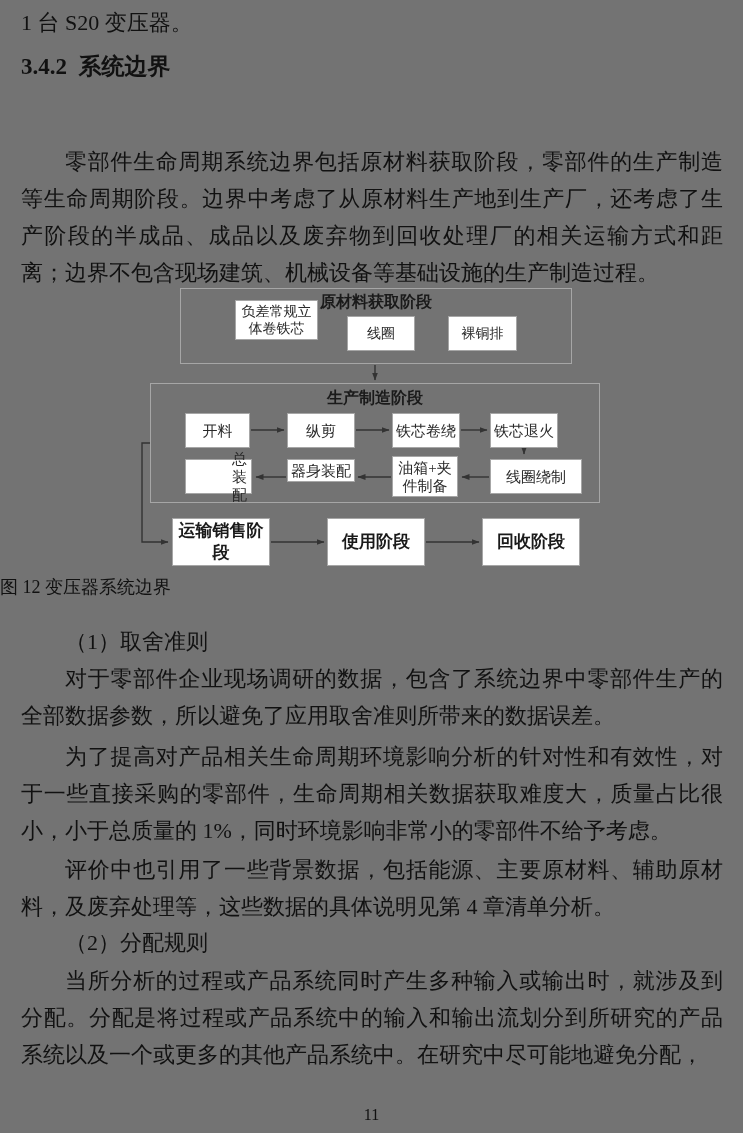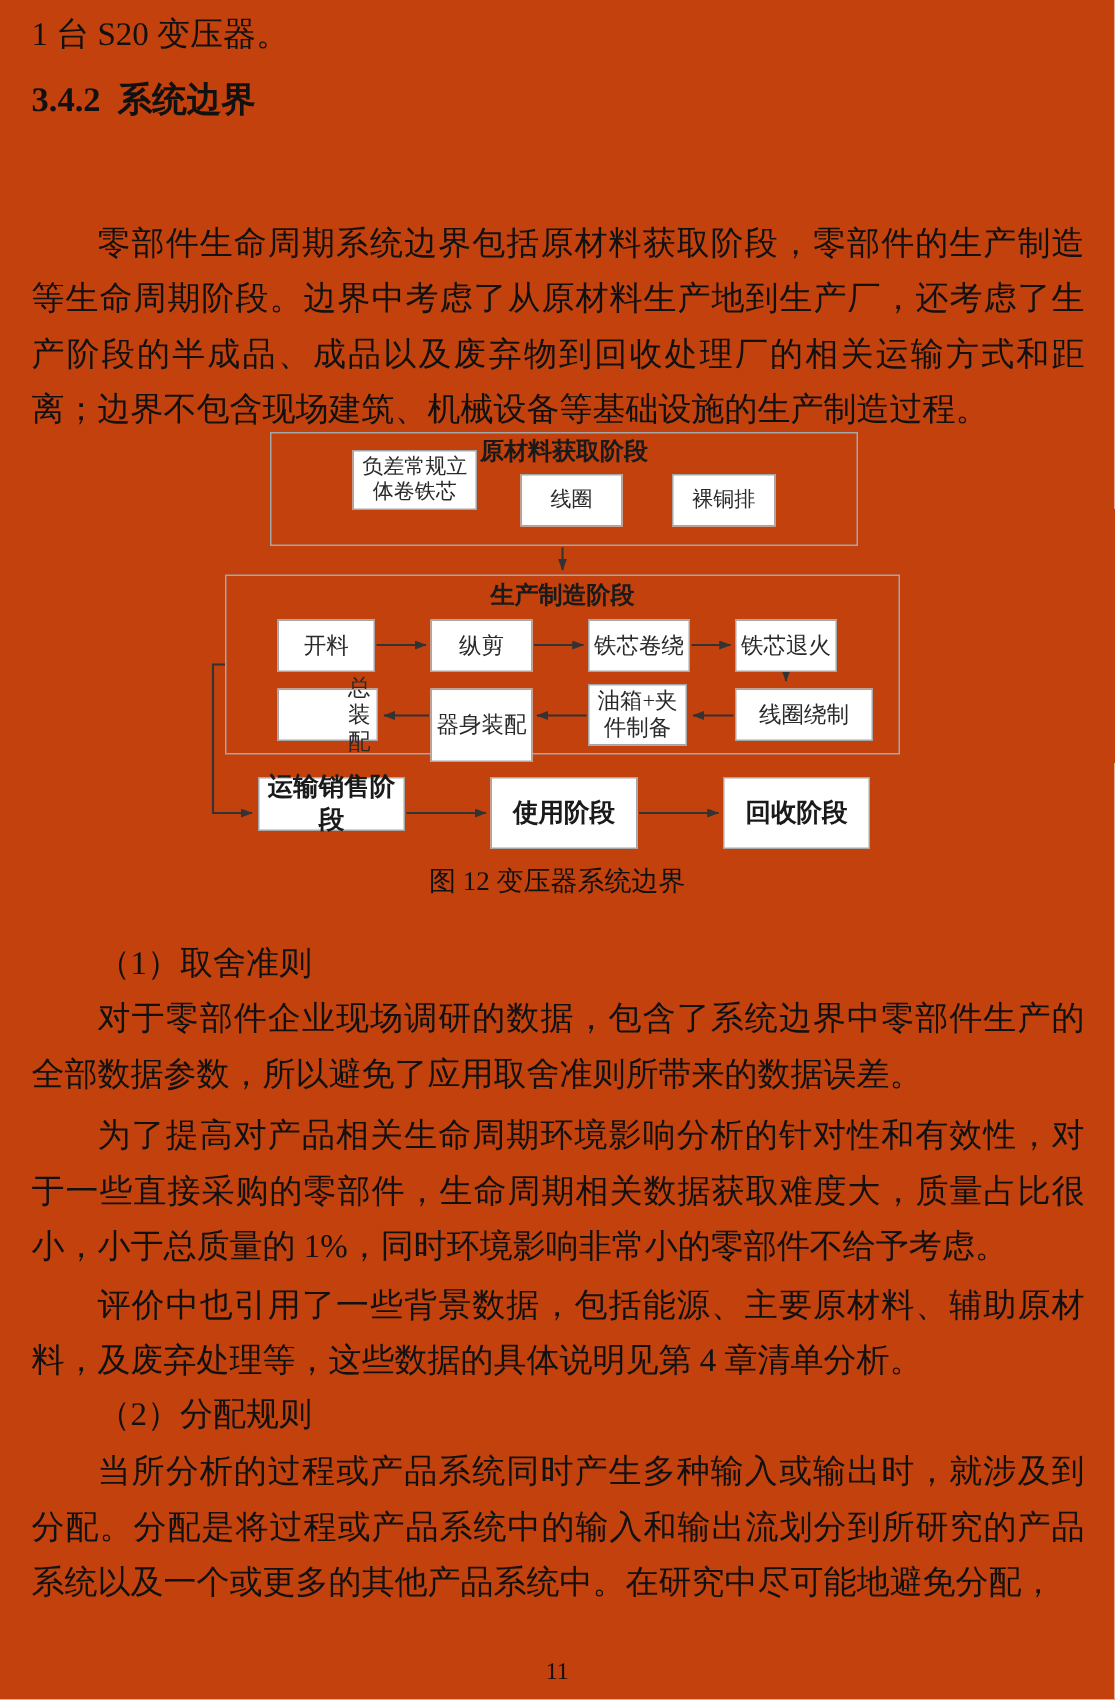--- a/index.html
+++ b/index.html
@@ -1,21 +1,21 @@
 <!DOCTYPE html>
 <html><head>
 <meta charset="utf-8">
 <style>
   * { margin: 0; padding: 0; box-sizing: border-box; }
   html, body { background: #ffffff; }
   .page {
     position: relative;
     width: 743px;
     height: 1133px;
-    background: #c2410c;
+    background: #737373;
     color: #000000;
     font-family: "Liberation Serif", "DejaVu Serif", serif;
     overflow: hidden;
   }
   .tb {
     position: absolute;
     left: 21px;
     width: 702px;
     font-size: 22px;
     line-height: 37px;
@@ -72,21 +72,20 @@
     font-weight: bold;
     font-size: 17px;
     line-height: 22px;
     color: #1a1a1a;
     font-family: "Liberation Sans", "DejaVu Sans", sans-serif;
   }
   .fig-caption {
     position: absolute;
     left: 0; top: 576px;
     width: 743px;
-    text-align: center;
     font-size: 18px;
     line-height: 22px;
     color: #111;
   }
   .page-number {
     position: absolute;
     left: 0; top: 1106px;
     width: 743px;
     text-align: center;
     font-size: 16px;
@@ -140,25 +139,25 @@
 
     <div class="stage-outline" style="left:150px; top:95px; width:450px; height:120px;"></div>
     <div class="stage-title" style="left:150px; top:100px; width:450px;">生产制造阶段</div>
 
     <div class="dbox" style="left:185px; top:125px; width:65px; height:35px;">开料</div>
     <div class="dbox" style="left:287px; top:125px; width:68px; height:35px;">纵剪</div>
     <div class="dbox" style="left:392px; top:125px; width:68px; height:35px;">铁芯卷绕</div>
     <div class="dbox" style="left:490px; top:125px; width:68px; height:35px;">铁芯退火</div>
 
     <div class="dbox" style="left:185px; top:171px; width:67px; height:35px;padding-left:44px;">总装配</div>
-    <div class="dbox" style="left:287px; top:171px; width:68px; height:49px;">器身装配</div>
+    <div class="dbox" style="left:287px; top:171px; width:68px; height:23px;">器身装配</div>
     <div class="dbox" style="left:392px; top:168px; width:66px; height:41px;">油箱+夹件制备</div>
     <div class="dbox" style="left:490px; top:171px; width:92px; height:35px;">线圈绕制</div>
 
-    <div class="dbox big" style="left:172px; top:230px; width:98px; height:36px;">运输销售阶段</div>
+    <div class="dbox big" style="left:172px; top:230px; width:98px; height:48px;">运输销售阶段</div>
     <div class="dbox big" style="left:327px; top:230px; width:98px; height:48px;">使用阶段</div>
     <div class="dbox big" style="left:482px; top:230px; width:98px; height:48px;">回收阶段</div>
   </div>
 
   <div class="fig-caption">图 12 变压器系统边界</div>
 
   <div class="tb item-heading" style="top:623px;">（1）取舍准则</div>
 
   <div class="tb indent" style="top:660px;">对于零部件企业现场调研的数据，包含了系统边界中零部件生产的全部数据参数，所以避免了应用取舍准则所带来的数据误差。</div>
 

